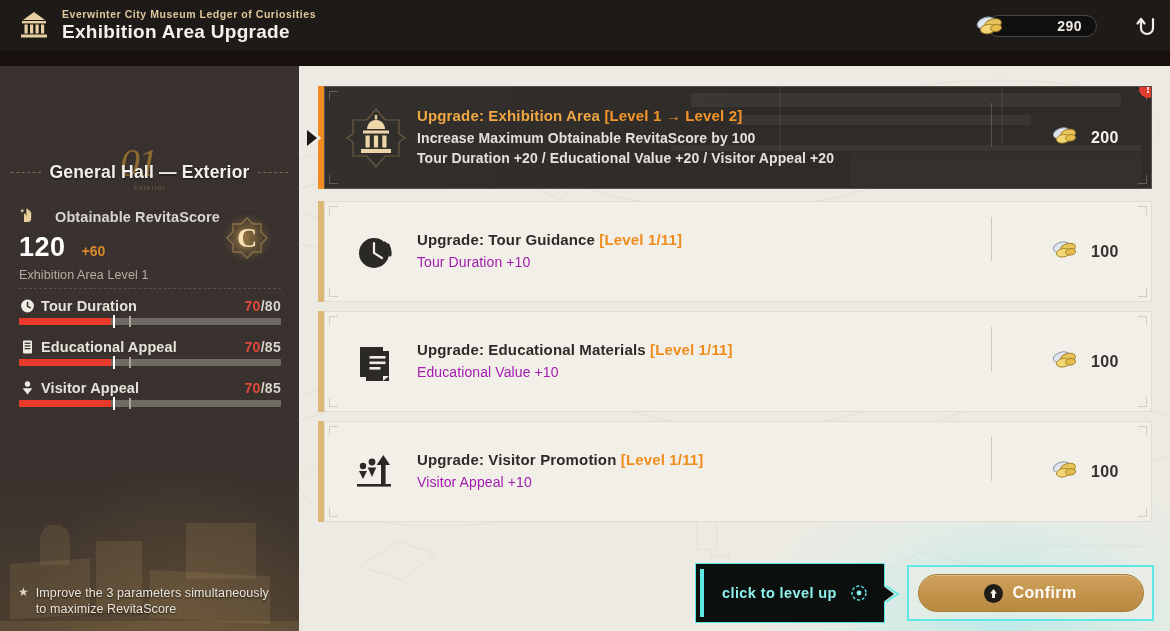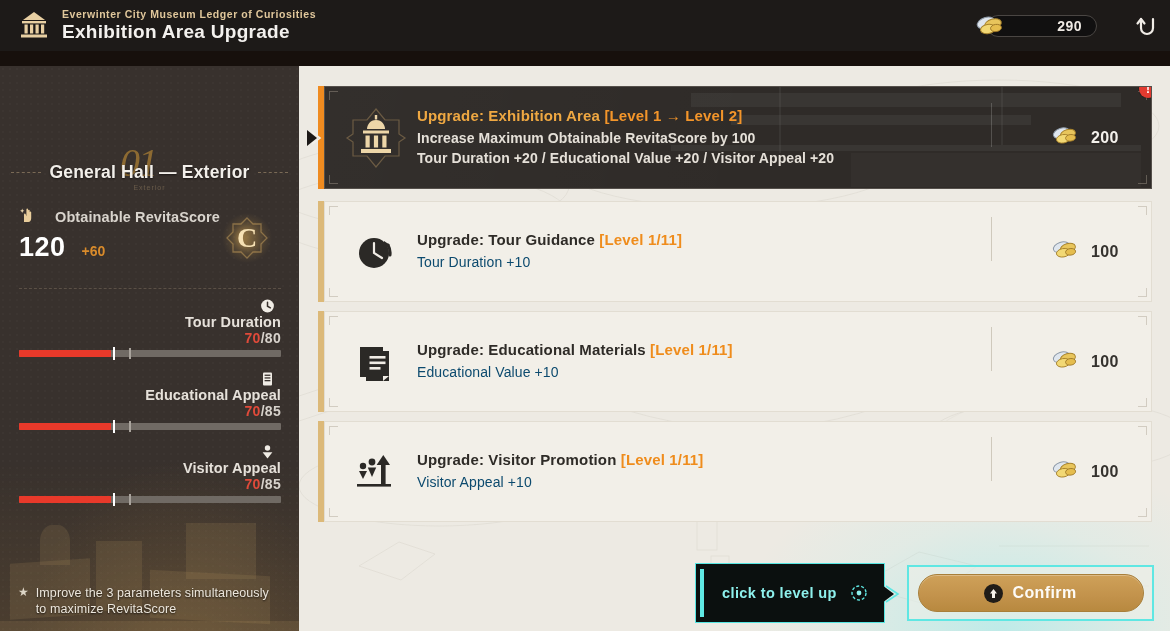--- a/index.html
+++ b/index.html
@@ -100,21 +100,21 @@
     position:relative; font-size:28px; color:#f6e1b4; font-weight:bold;
     font-family:"Liberation Serif", serif;
     text-shadow:0 0 9px rgba(236,182,88,.85);
   }
   .hr-dashed {
     position:absolute; left:19px; top:222px; width:262px;
     border-top:1px dashed #5b5046; height:0;
   }
   .stats { position:absolute; left:19px; top:232px; width:262px; }
   .stat { margin-bottom:14px; }
-  .stat-row { display:flex; align-items:flex-end;flex-direction:column; }
+  .stat-row { display:flex; align-items:center; }
   .stat-ico { width:17px; height:16px; margin-right:5px; position:relative; }
   .stat-name { font-size:14.5px; color:#e6e1da; font-weight:bold; letter-spacing:.1px; }
   .stat-nums { margin-left:auto; font-size:14px; font-weight:bold; letter-spacing:.3px; }
   .stat-cur { color:#e04a3a; }
   .stat-max { color:#d8d3cc; }
   .bar {
     position:relative; height:7px; margin-top:4px; background:#706a64; border-radius:1px;
   }
   .bar .fill { position:absolute; left:0; top:0; bottom:0; background:#e8392a; border-radius:1px; }
   .bar .tick-w { position:absolute; top:-3px; bottom:-3px; width:2px; background:#ffffff; }
@@ -180,21 +180,21 @@
   .sel-photo i { position:absolute; background:rgba(220,220,220,.18); }
 
   
   .card.unsel .leftbar { background:#dcb979; }
   .card.unsel .body {
     background:#f2efe8; border:1px solid #e2ddd2;
   }
   .card.unsel .corner { border-color:#b9b1a2; }
   .card.unsel .title { color:#2e2b27; }
   .card.unsel .title .lv { color:#ef8c1c; }
-  .card.unsel .desc { color:#0c4a6e; }
+  .card.unsel .desc { color:#a21caf; }
   .card.unsel .cost-val { color:#35322e; }
 
   .card-icon {
     width:66px; min-width:66px; height:66px; margin-left:18px;
     display:flex; align-items:center; justify-content:center; position:relative;
   }
   .card-text { margin-left:8px; flex:1; position:relative; z-index:2; }
   .title { font-size:15px; font-weight:bold; letter-spacing:.15px; }
   .title .lv { font-weight:bold; }
   .desc { font-size:14px; margin-top:5px; letter-spacing:.1px; line-height:19px; }
@@ -322,20 +322,21 @@
             <path d="M5 16 L5 8.5 C5 7.4 6.4 7.2 6.7 8.2 L7.4 10.2 L7.4 3.4 C7.4 2.3 9.1 2.3 9.1 3.4 L9.1 8.6 L9.1 4.6 C9.1 3.6 10.7 3.6 10.7 4.6 L10.7 9 L10.7 6.2 C10.7 5.3 12.2 5.3 12.2 6.2 L12.2 12.2 C12.2 14.6 11 16 9.4 16 Z" fill="#e9cd9b"></path>
             <path d="M3.2 2.6 L3.8 4.2 L5.4 4.8 L3.8 5.4 L3.2 7 L2.6 5.4 L1 4.8 L2.6 4.2 Z" fill="#f0dbb2"></path>
           </svg>
         </span>
         <span class="lbl">Obtainable RevitaScore</span>
       </div>
       <div class="score-val-row">
         <span class="score-val">120</span>
         <span class="score-delta">+60</span>
       </div>
+      <div class="score-lvl">Exhibition Area Level 1</div>
 
       <div class="rank-badge">
         <div class="glow"></div>
         <svg width="48" height="48" viewBox="0 0 48 48" style="position:absolute;left:2px;top:2px">
           <path d="M24 4 L30 10 L38 10 L38 18 L44 24 L38 30 L38 38 L30 38 L24 44 L18 38 L10 38 L10 30 L4 24 L10 18 L10 10 L18 10 Z" fill="none" stroke="rgba(220,176,100,.45)" stroke-width="1.3"></path>
         </svg>
         <span class="rank-letter">C</span>
       </div>
     </div>
 

